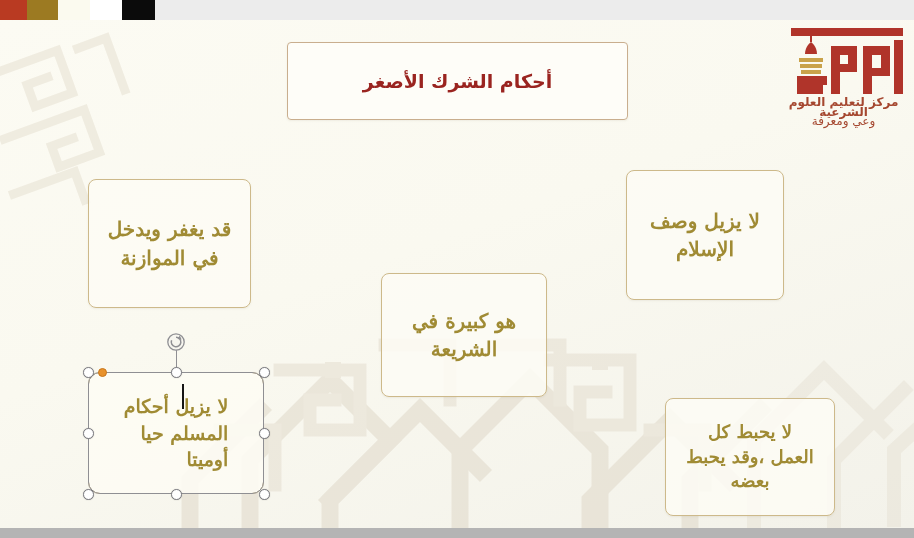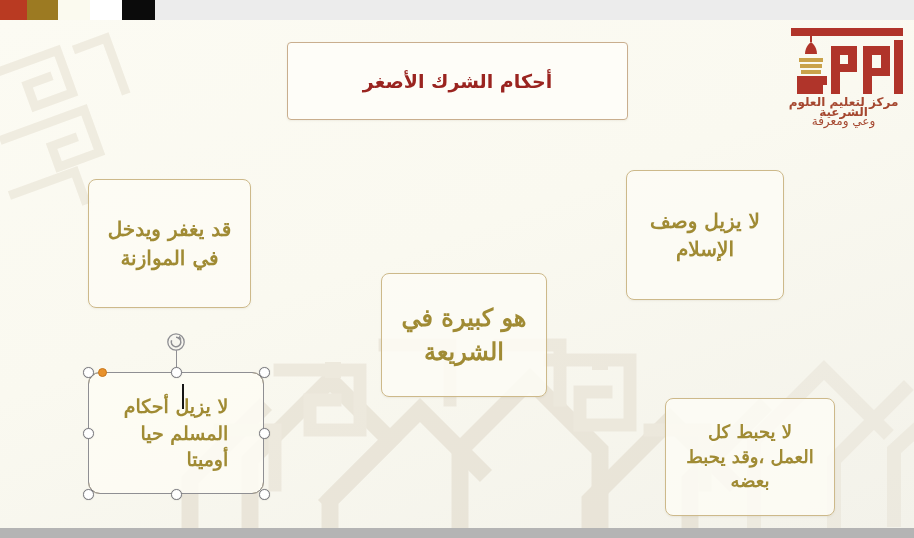--- a/index.html
+++ b/index.html
@@ -91,21 +91,21 @@
   #box-title .txt{
     color:#9a2420;
     font-family:"DejaVu Sans","Liberation Sans",sans-serif;
     font-size:19px;font-weight:bold;
   }
 
   #box-left-top{left:88px;top:159px;width:163px;height:129px;}
   #box-left-top .txt{font-size:20px;}
 
   #box-center{left:381px;top:253px;width:166px;height:124px;}
-  #box-center .txt{font-size:24px;}
+  #box-center .txt{font-size:20px;}
 
   #box-right-top{left:626px;top:150px;width:158px;height:130px;}
   #box-right-top .txt{font-size:20px;}
 
   #box-right-bottom{left:665px;top:357px;width:170px;height:118px;margin-top:21px;}
   #box-right-bottom .txt{font-size:18px;line-height:1.38;}
 
   
   #sel-wrap{position:absolute;left:78px;top:342px;width:196px;height:142px;z-index:20;}
   #box-selected{

